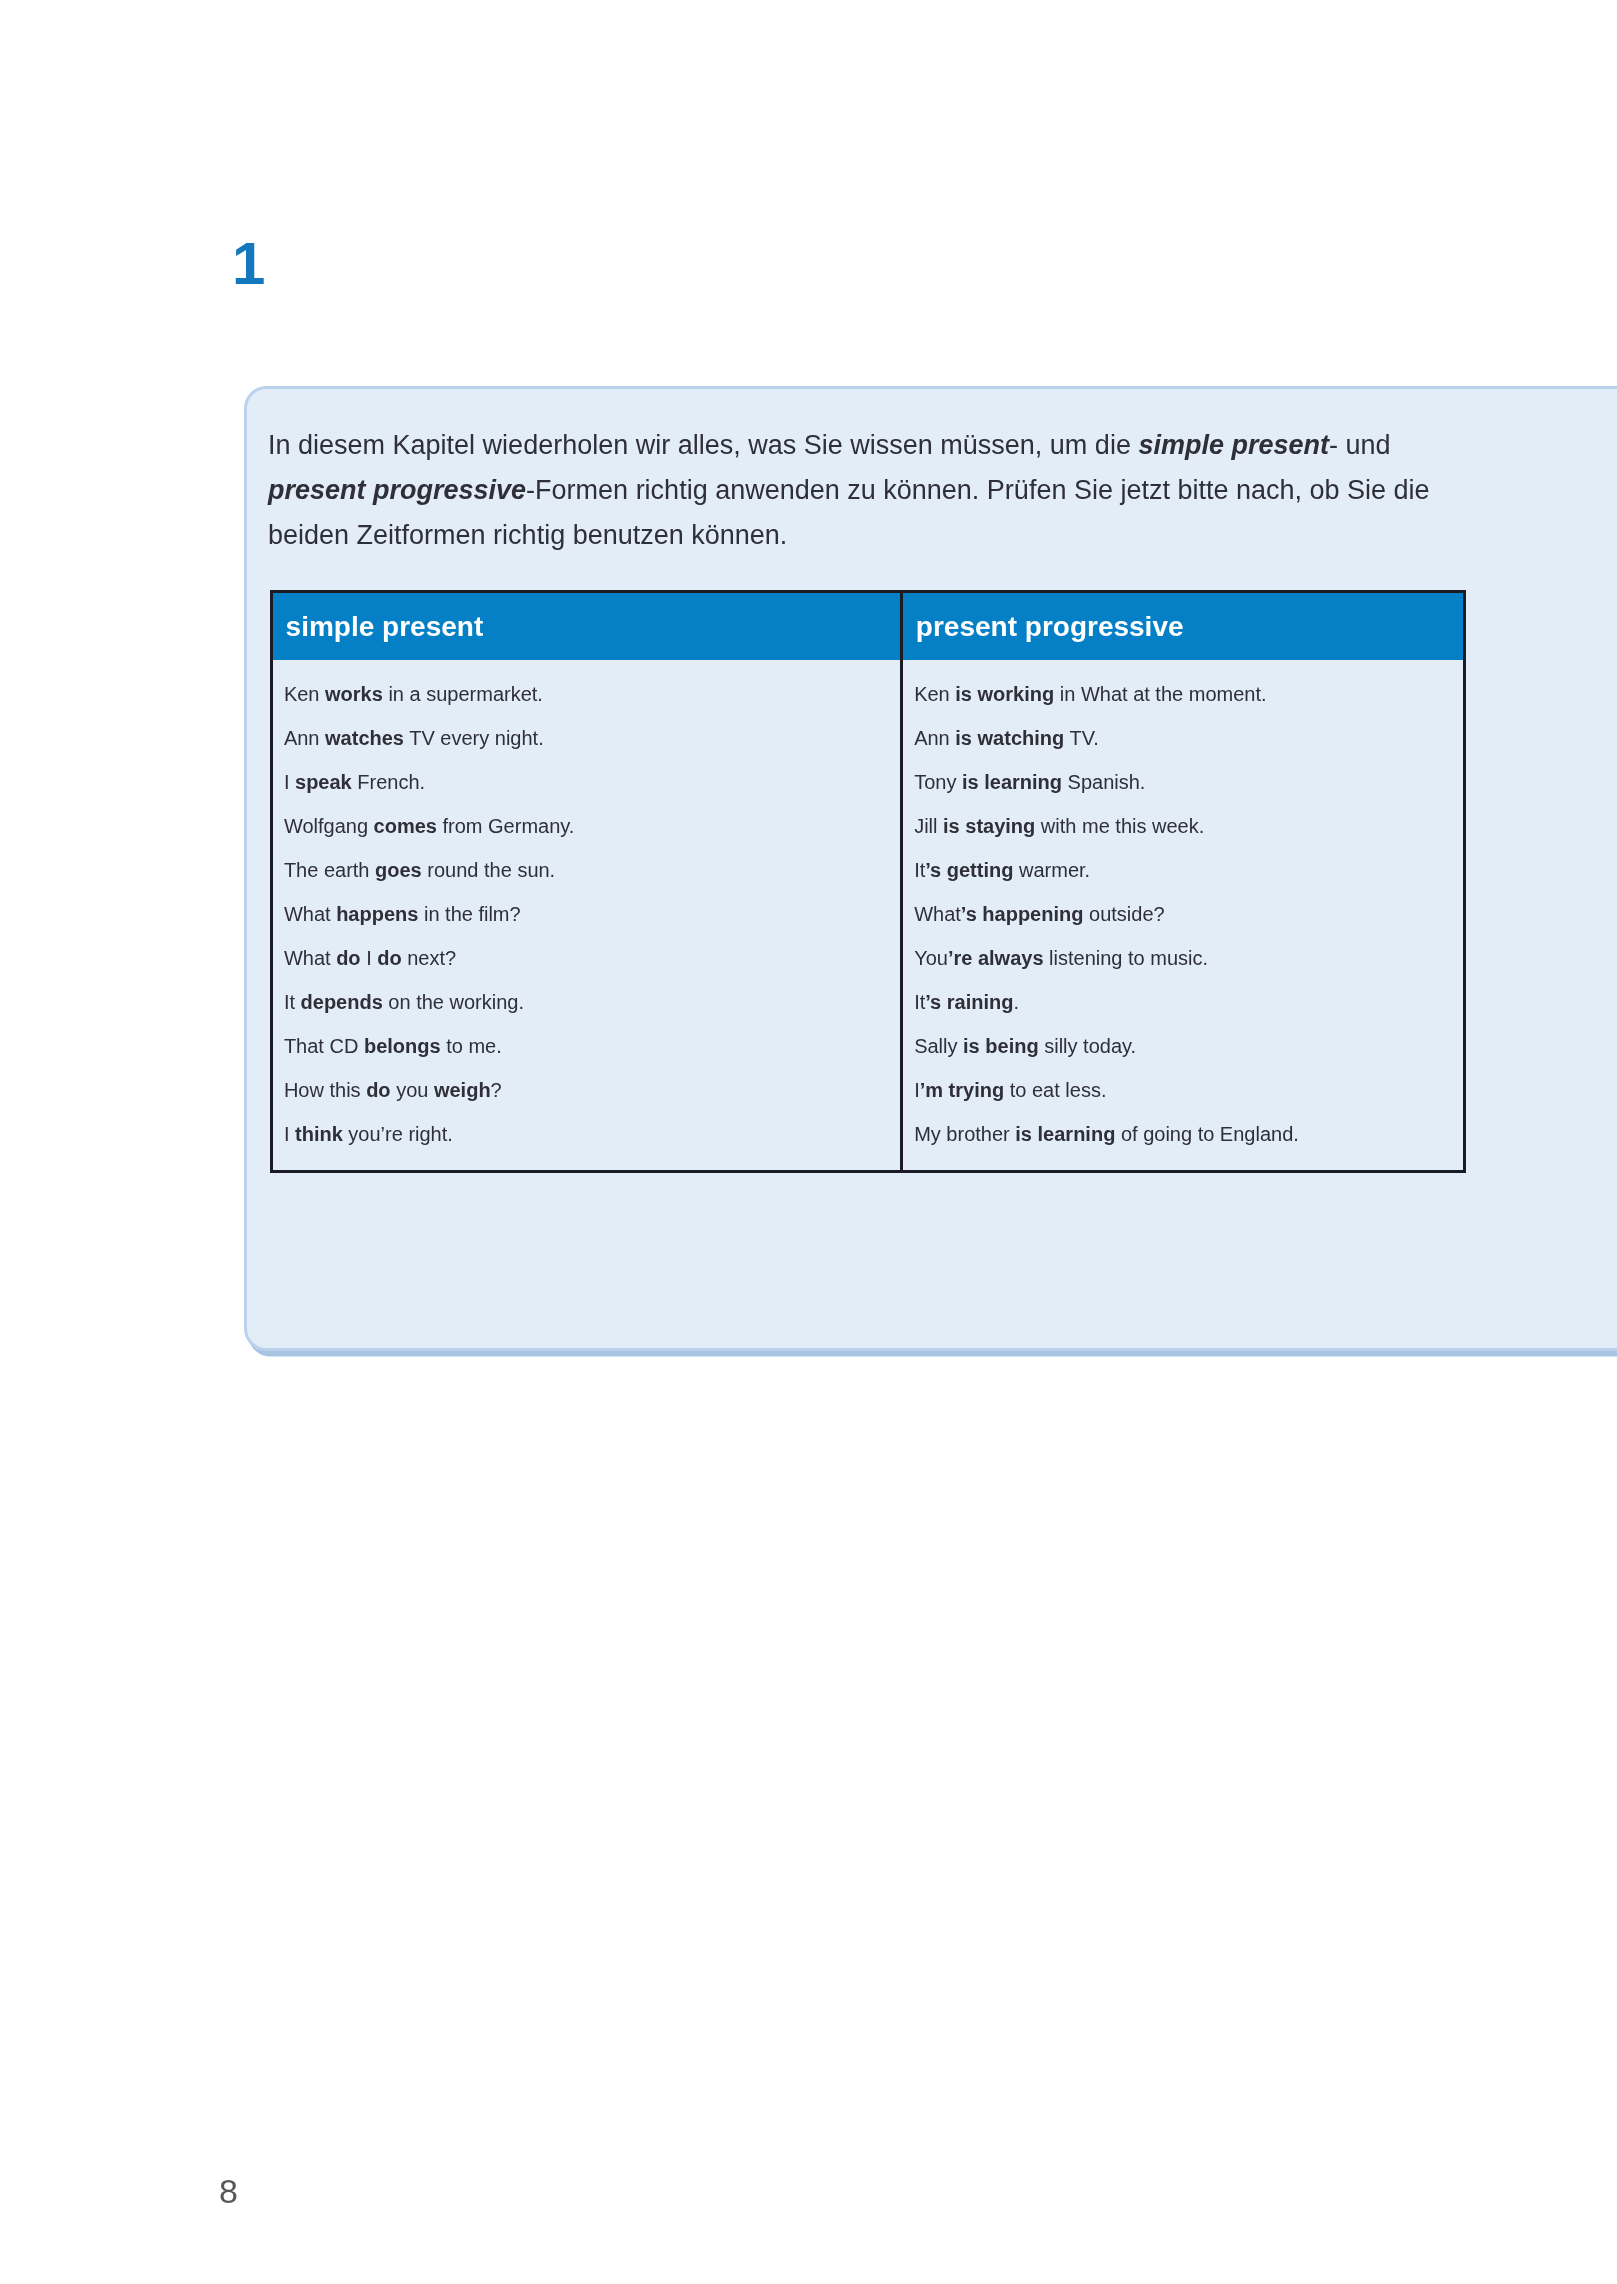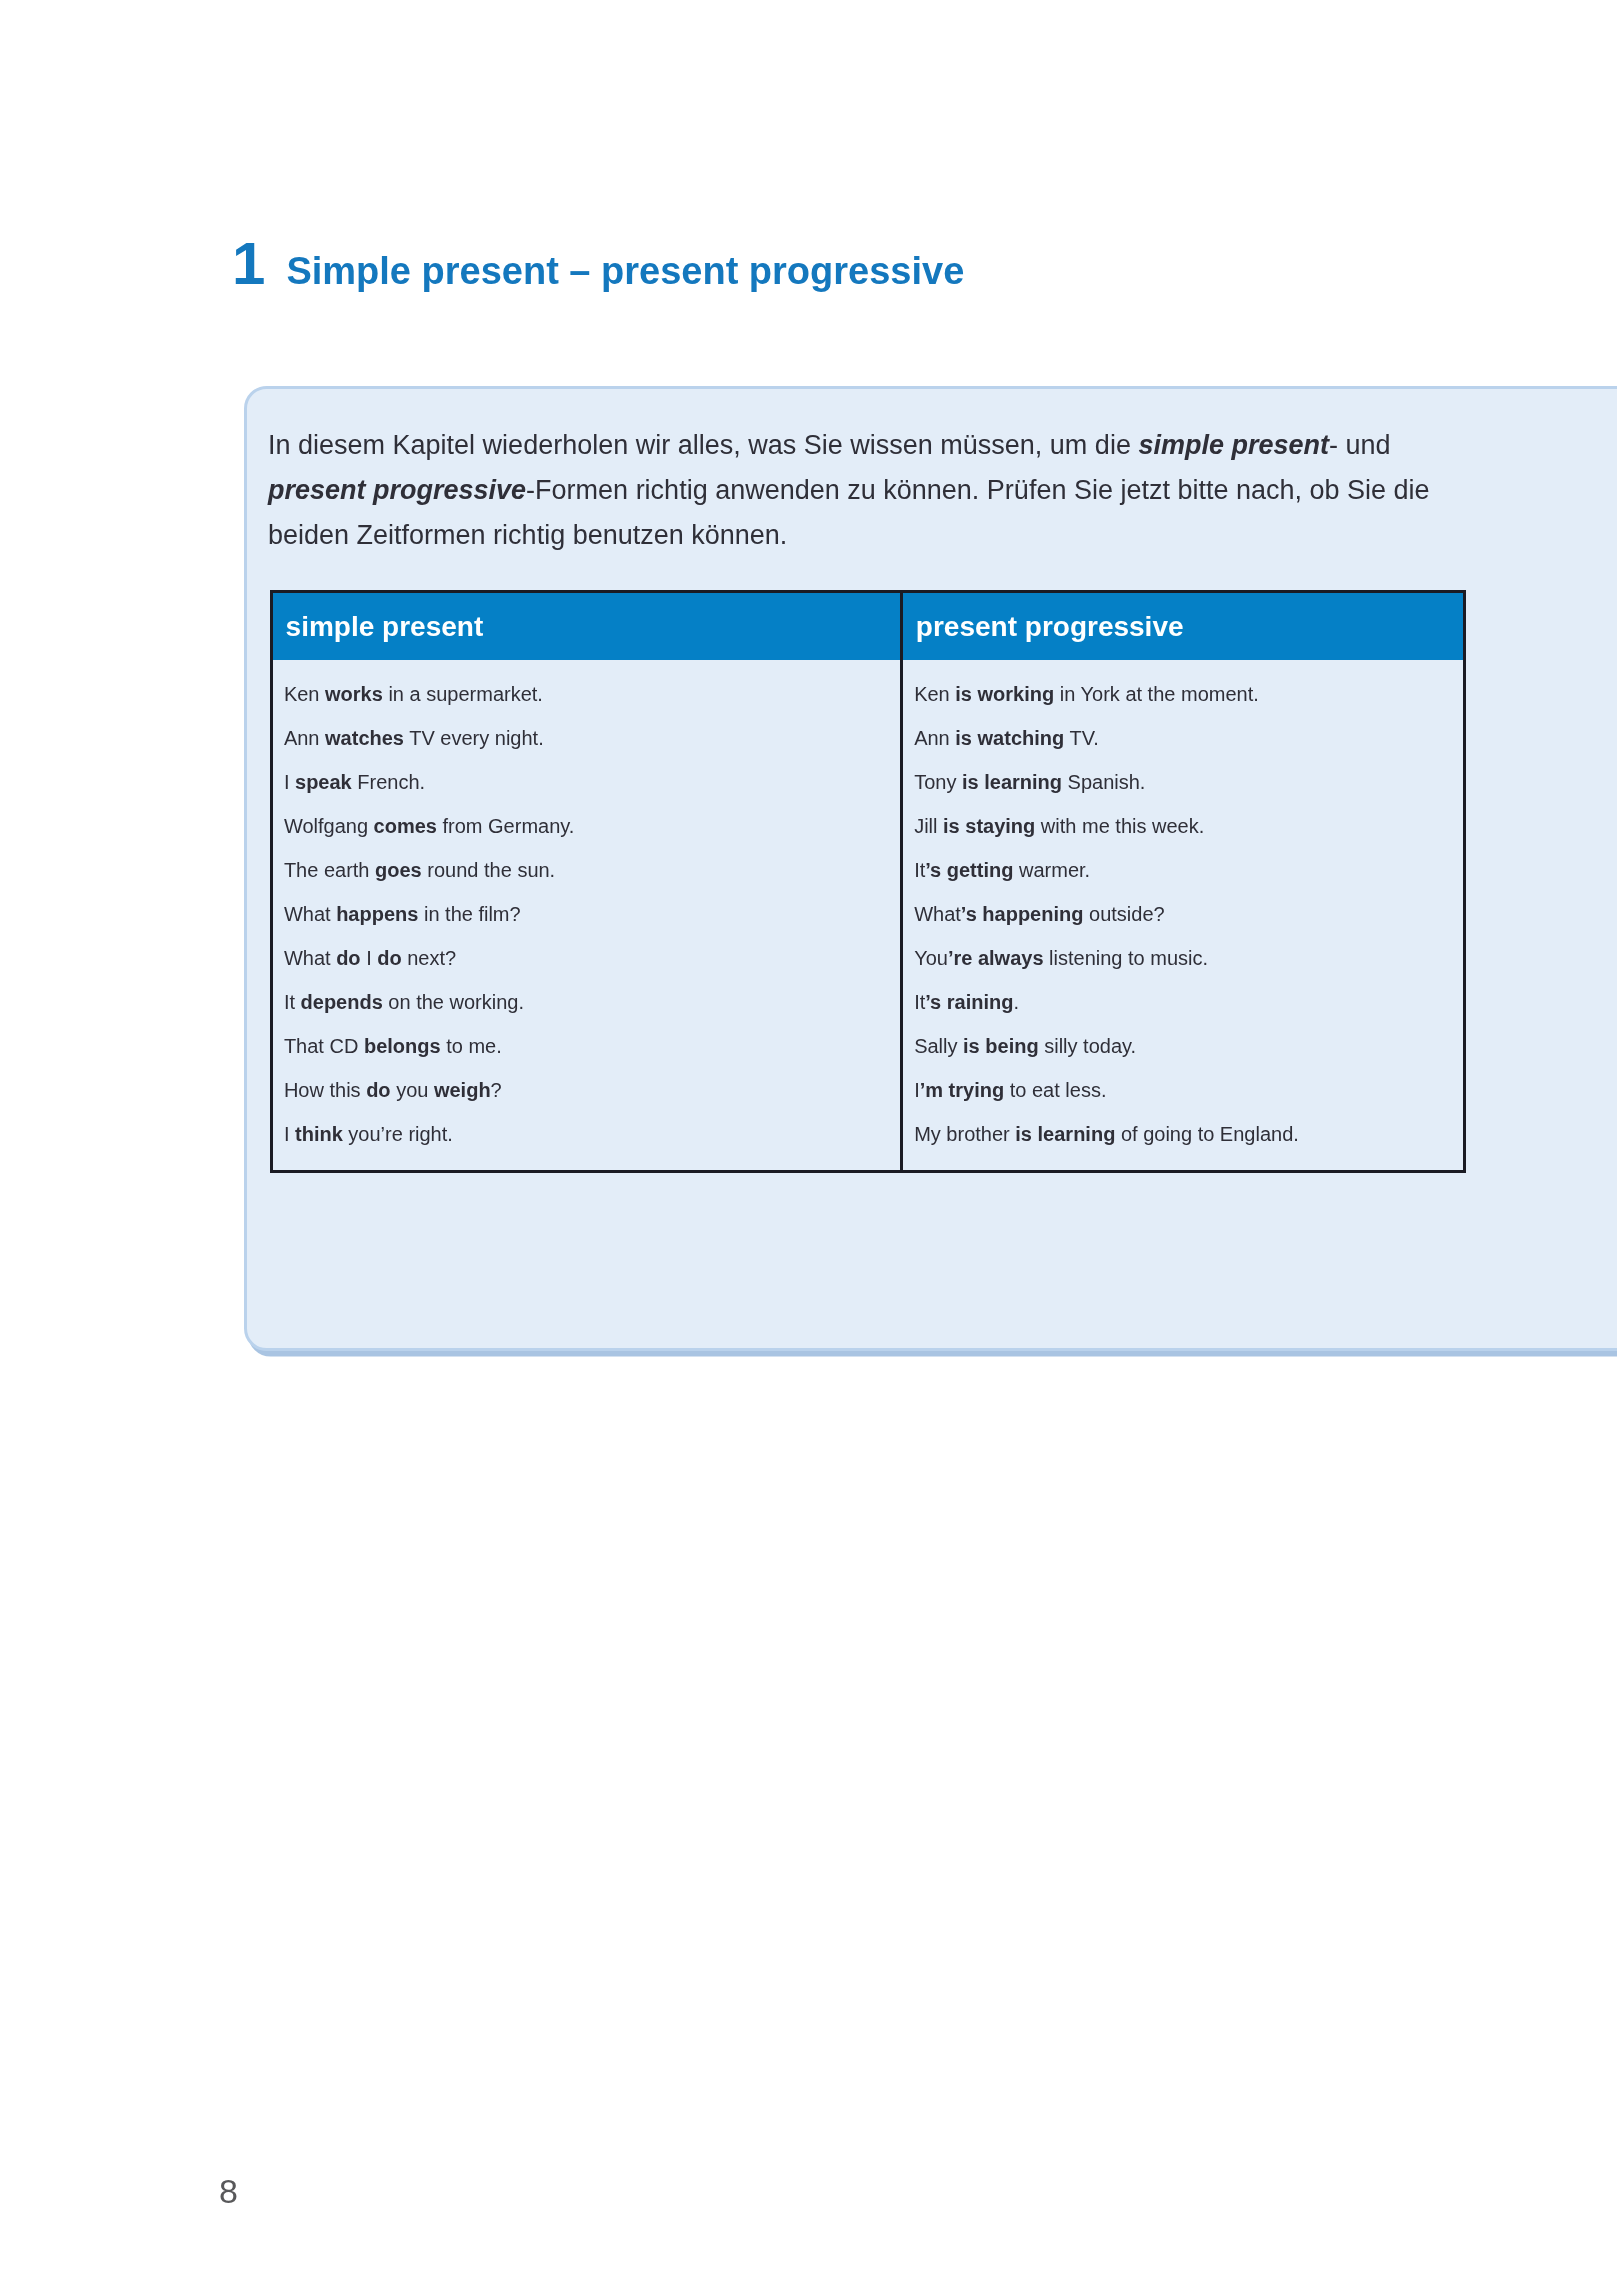--- a/index.html
+++ b/index.html
@@ -76,21 +76,20 @@
     font-size:34px; color:#58585a;
   }
 </style>
 </head>
 <body>
 
 <div class="page">
 
   <header class="chapter-heading">
     <span class="chapter-number">1</span>
-    <h1 class="chapter-title">Simple present – present progressive</h1>
   </header>
 
   <section class="info-panel">
     <p class="intro"><span>In diesem Kapitel wiederholen wir alles, was Sie wissen müssen, um die </span><span class="b">simple present</span><span>- und </span><span class="b">present progressive</span><span>-Formen richtig anwenden zu können. Prüfen Sie jetzt bitte nach, ob Sie die beiden Zeitformen richtig benutzen können.</span></p>
 
 
     <table class="examples-table">
       <thead>
         <tr>
           <th>simple present</th>
@@ -106,21 +105,21 @@
               <div class="example-line"><span>Wolfgang </span><span class="b">comes</span><span> from Germany.</span></div>
               <div class="example-line"><span>The earth </span><span class="b">goes</span><span> round the sun.</span></div>
               <div class="example-line"><span>What </span><span class="b">happens</span><span> in the film?</span></div>
               <div class="example-line"><span>What </span><span class="b">do</span><span> I </span><span class="b">do</span><span> next?</span></div>
               <div class="example-line"><span>It </span><span class="b">depends</span><span> on the working.</span></div>
               <div class="example-line"><span>That CD </span><span class="b">belongs</span><span> to me.</span></div>
               <div class="example-line"><span>How this </span><span class="b">do</span><span> you </span><span class="b">weigh</span><span>?</span></div>
               <div class="example-line"><span>I </span><span class="b">think</span><span> you’re right.</span></div>
             </td>
           <td>
-              <div class="example-line"><span>Ken </span><span class="b">is working</span><span> in York at the moment.</span></div>
+              <div class="example-line"><span>Ken </span><span class="b">is working</span><span> in What at the moment.</span></div>
               <div class="example-line"><span>Ann </span><span class="b">is watching</span><span> TV.</span></div>
               <div class="example-line"><span>Tony </span><span class="b">is learning</span><span> Spanish.</span></div>
               <div class="example-line"><span>Jill </span><span class="b">is staying</span><span> with me this week.</span></div>
               <div class="example-line"><span>It</span><span class="b">’s getting</span><span> warmer.</span></div>
               <div class="example-line"><span>What</span><span class="b">’s happening</span><span> outside?</span></div>
               <div class="example-line"><span>You</span><span class="b">’re always</span><span> listening to music.</span></div>
               <div class="example-line"><span>It</span><span class="b">’s raining</span><span>.</span></div>
               <div class="example-line"><span>Sally </span><span class="b">is being</span><span> silly today.</span></div>
               <div class="example-line"><span>I</span><span class="b">’m trying</span><span> to eat less.</span></div>
               <div class="example-line"><span>My brother </span><span class="b">is learning</span><span> of going to England.</span></div>

